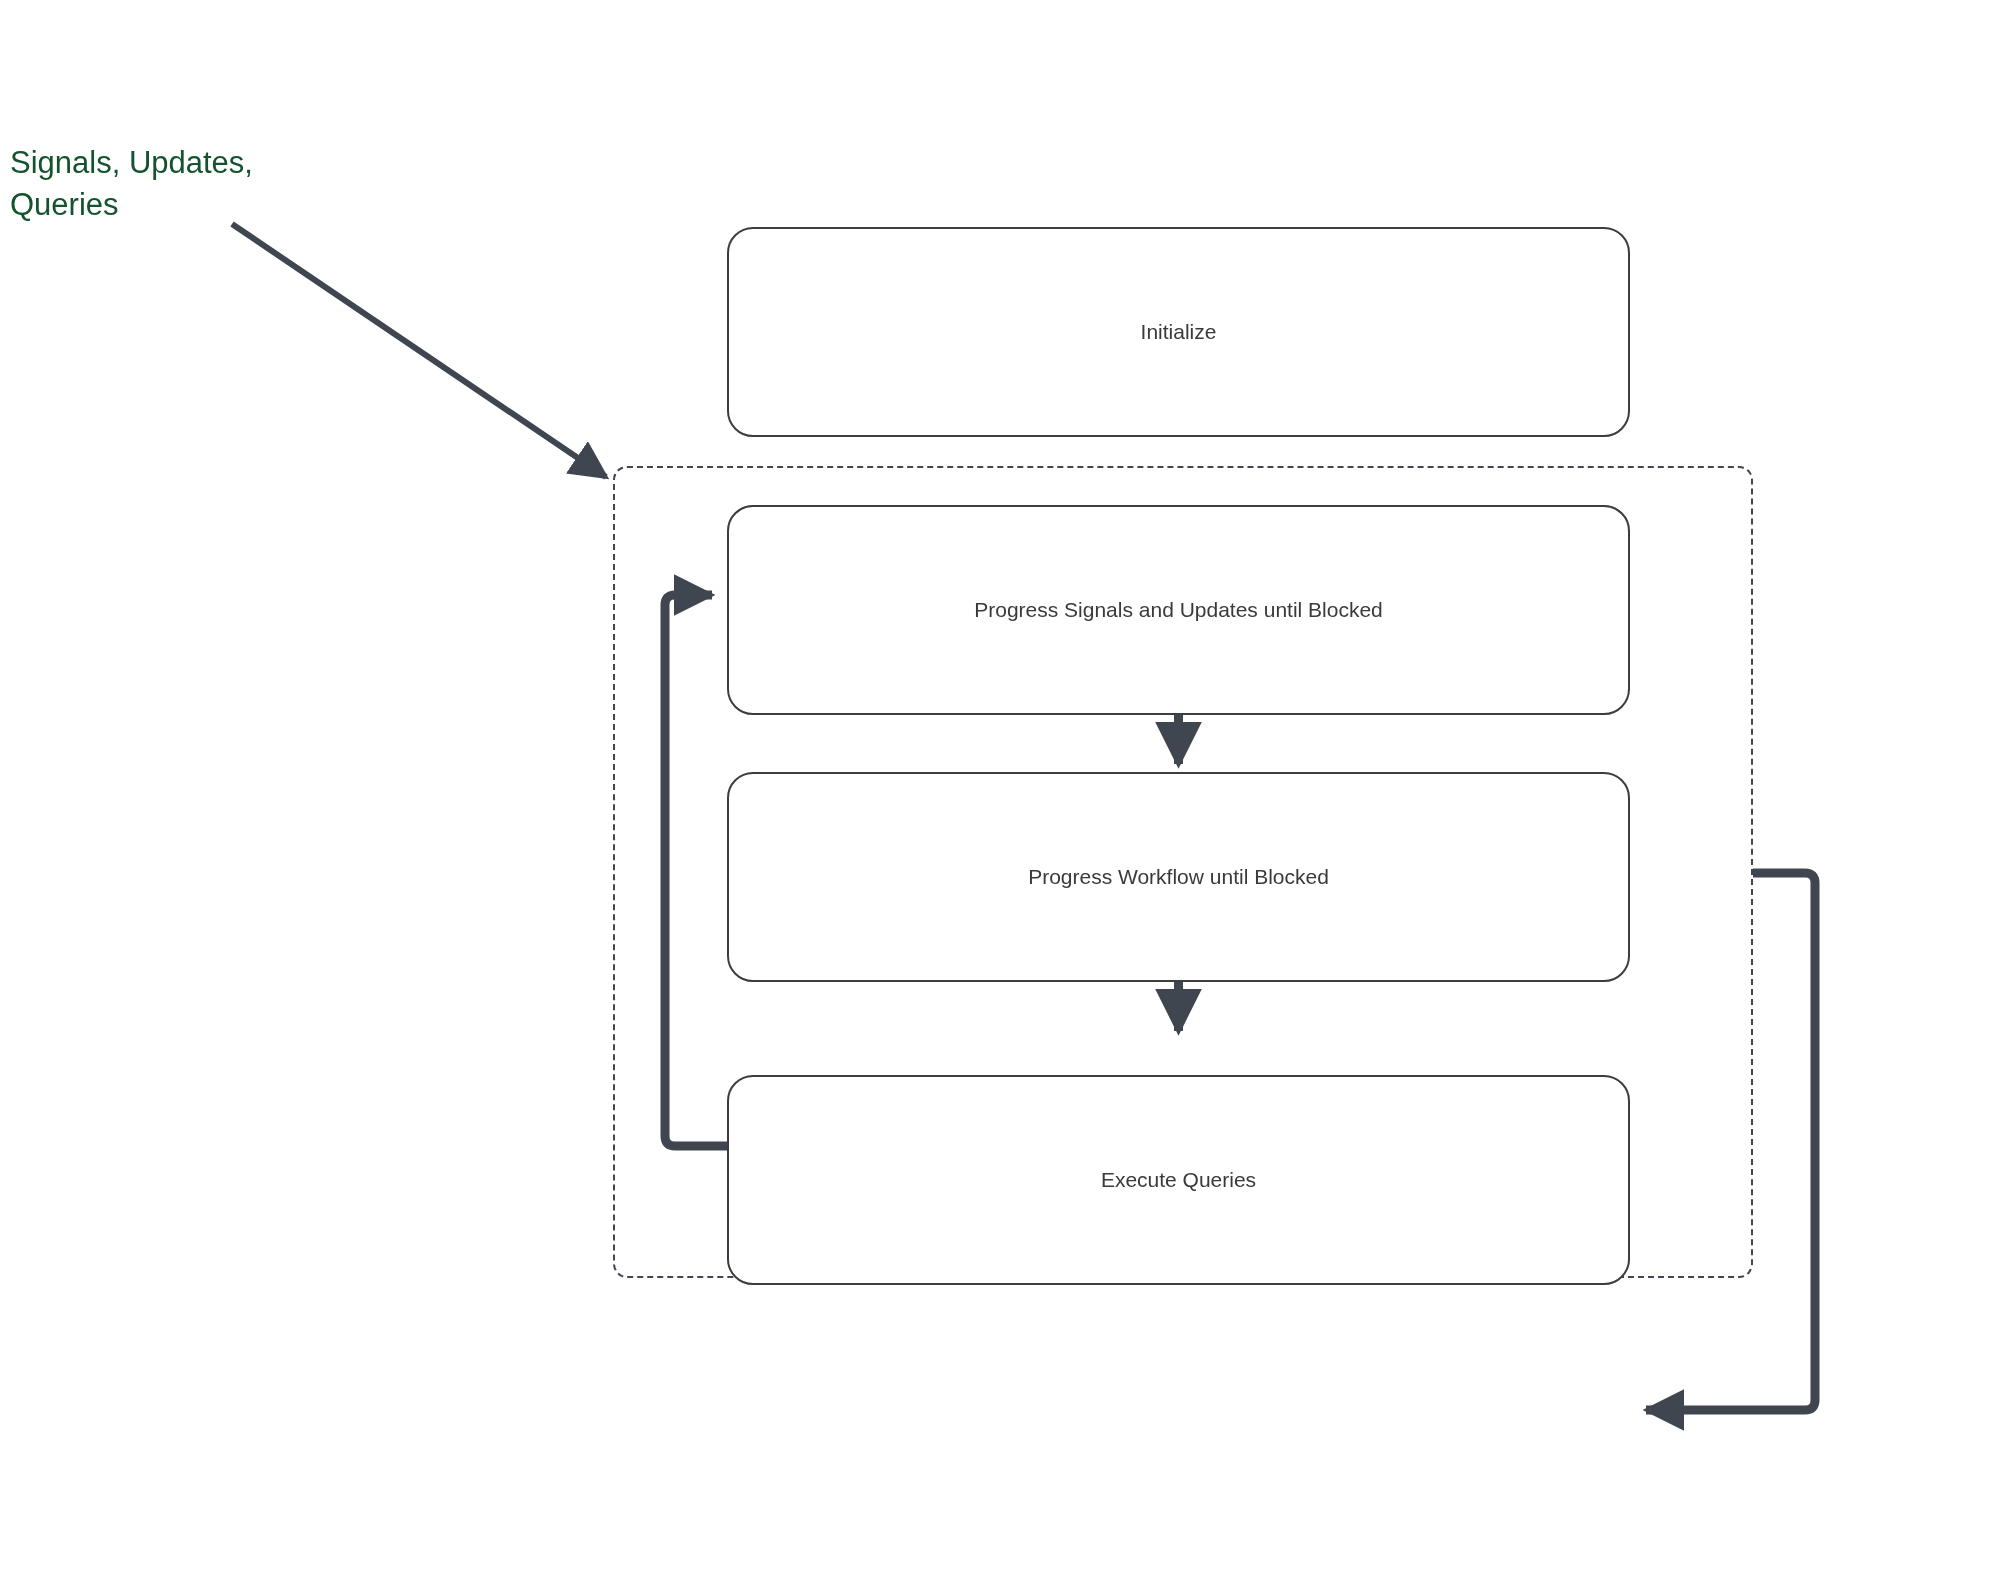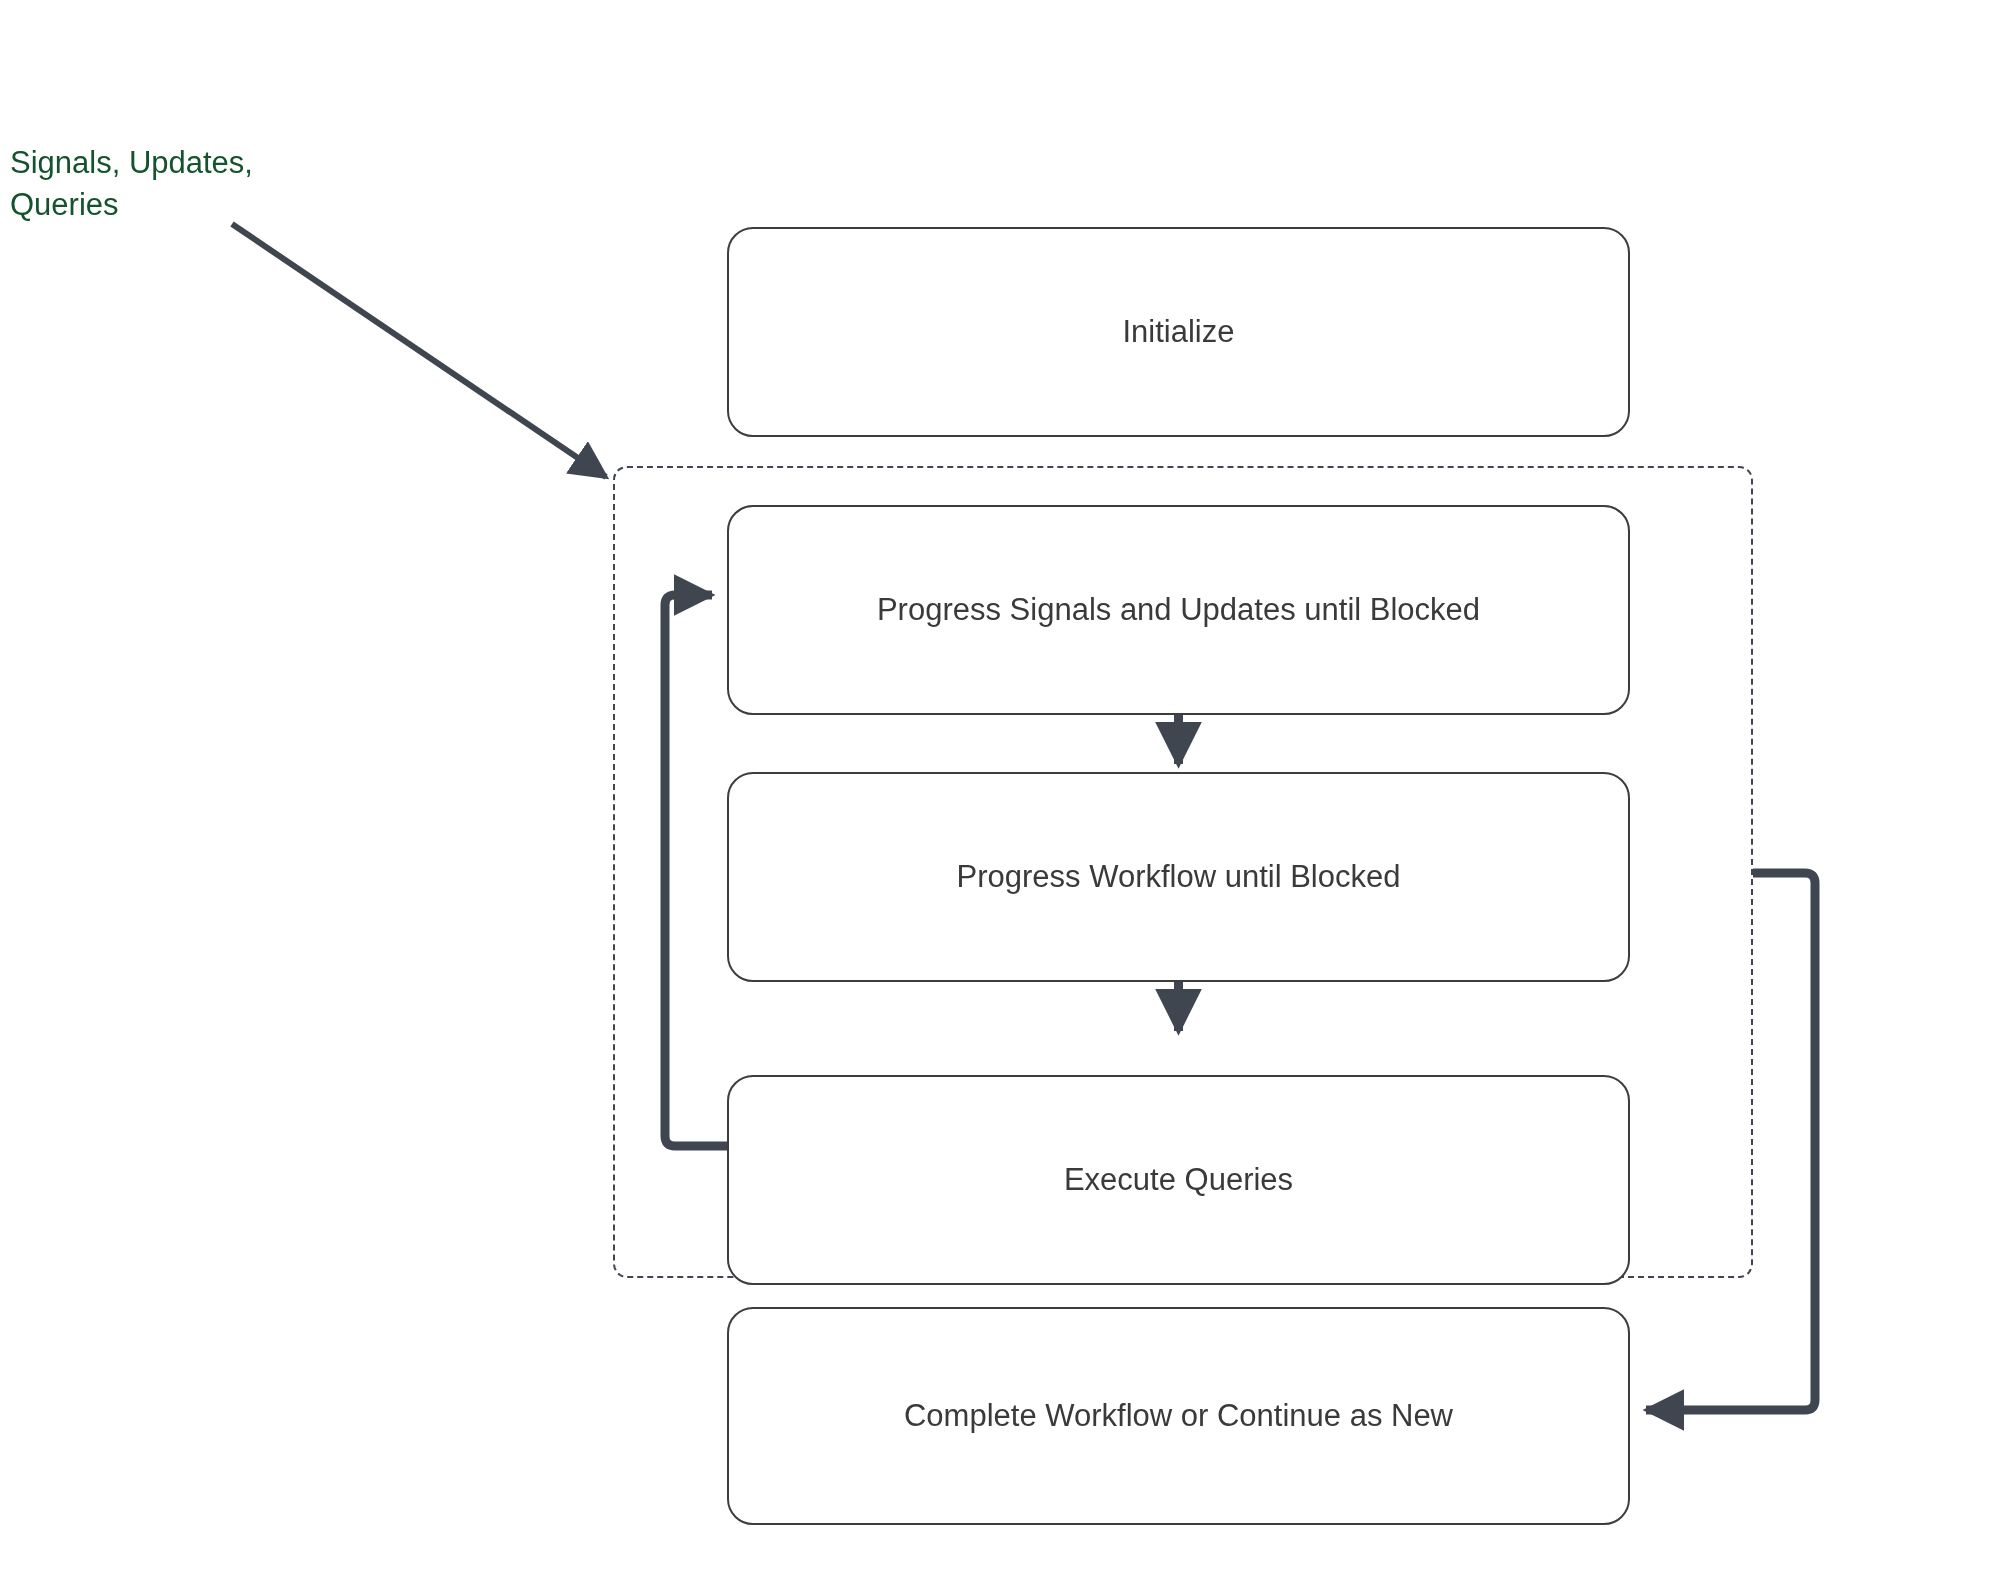--- a/index.html
+++ b/index.html
@@ -69,21 +69,21 @@
     position: absolute;
     box-sizing: border-box;
     border: 2px solid #3d3d3d;
     border-radius: 26px;
     background: #ffffff;
     display: flex;
     align-items: center;
     justify-content: center;
   }
   .node-label {
-    font-size: 31px;
+    font-size: 21px;
     color: #3a3a3a;
     text-align: center;
     padding: 0 24px;
     line-height: 38px;
   }
 
   #node-initialize       { left: 727px; top: 227px;  width: 903px; height: 210px; }
   #node-progress-signals { left: 727px; top: 505px;  width: 903px; height: 210px; justify-content: center; }
   #node-progress-workflow{ left: 727px; top: 772px;  width: 903px; height: 210px; }
   #node-execute-queries  { left: 727px; top: 1039px; width: 903px; height: 210px; margin-top: 36px; }
@@ -143,17 +143,14 @@
   </div>
 
   <div class="node-box" id="node-progress-workflow">
     <span class="node-label">Progress Workflow until Blocked</span>
   </div>
 
   <div class="node-box" id="node-execute-queries">
     <span class="node-label">Execute Queries</span>
   </div>
 
-  <div class="node-box" id="node-complete">
-    <span class="node-label">Complete Workflow or Continue as New</span>
-  </div>
 
 </div>
 
 </body></html>

